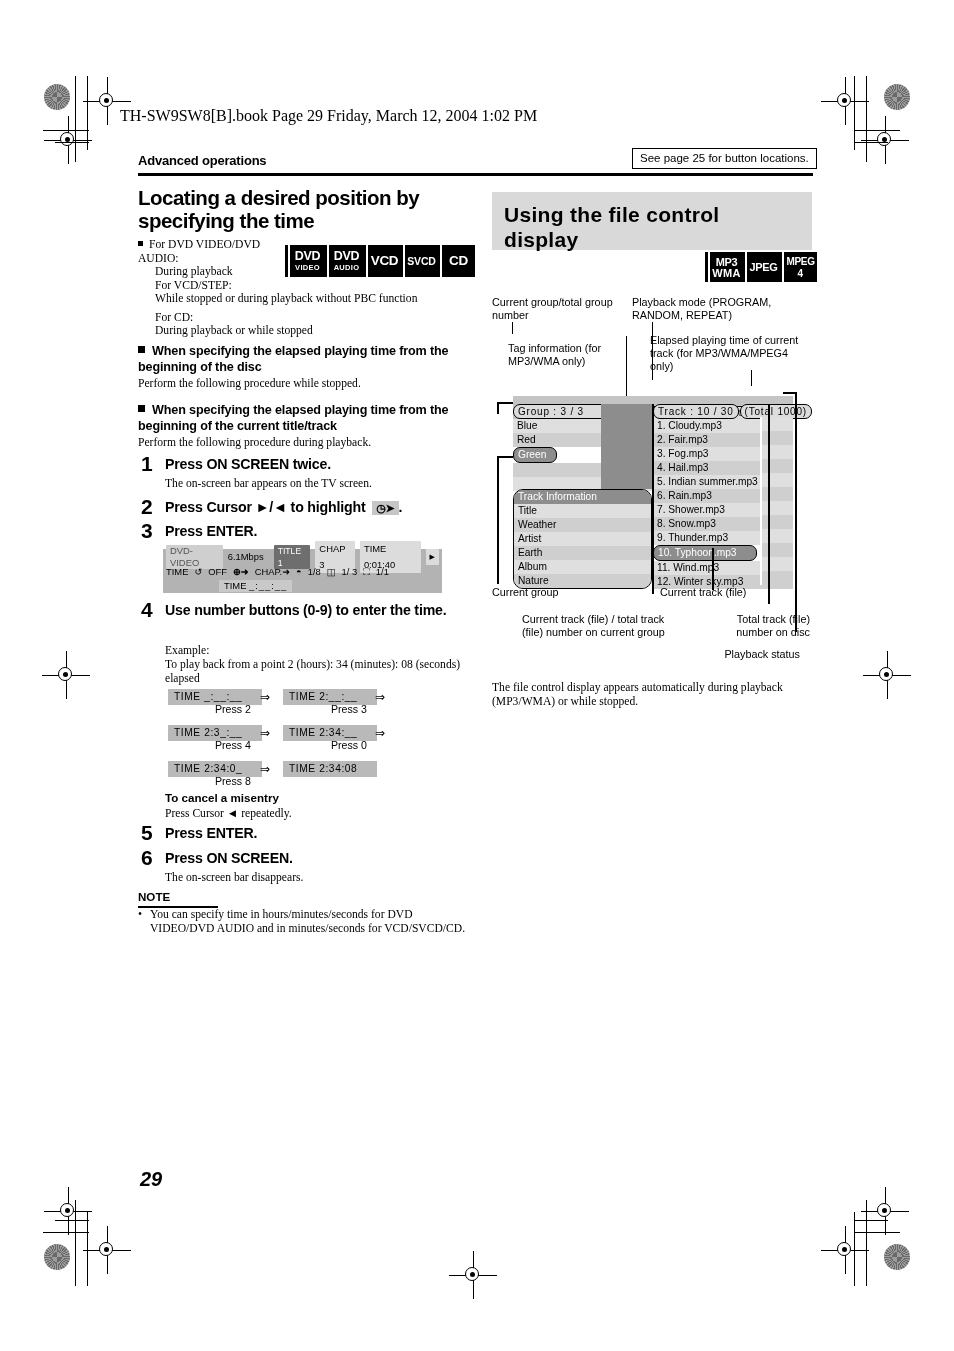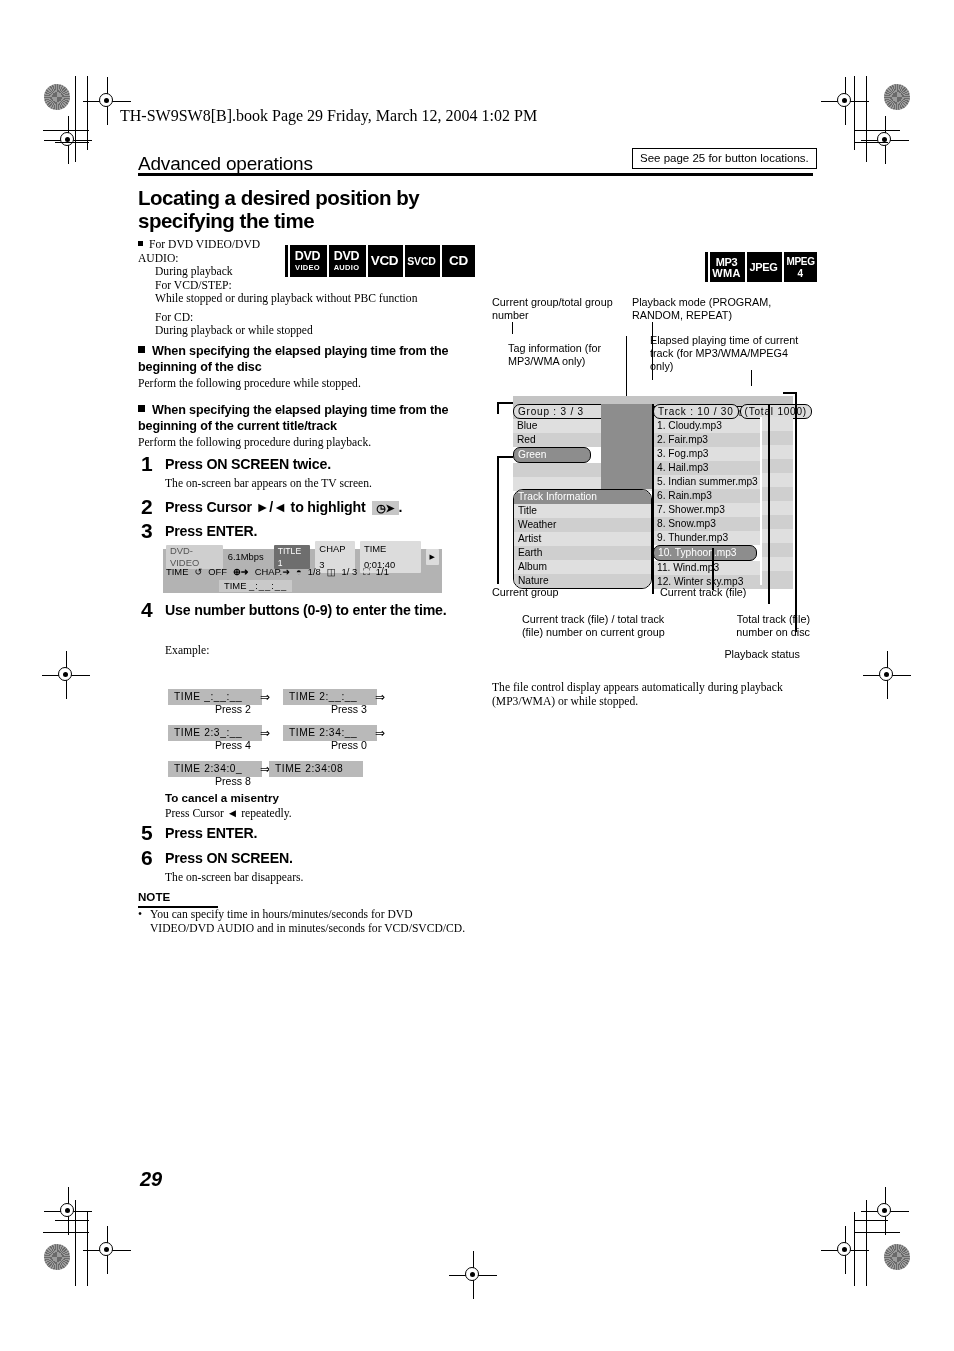--- a/index.html
+++ b/index.html
@@ -13,21 +13,21 @@
   .regmark .v{position:absolute;top:-11px;left:12.5px;width:1px;height:48px;background:#000;}
   .regmark .c{position:absolute;left:5px;top:5px;width:14px;height:14px;border:1px solid #000;border-radius:50%;
               box-sizing:border-box;background:#fff;}
   .regmark .d{position:absolute;left:10px;top:10px;width:5px;height:5px;background:#000;border-radius:50%;}
   .dotmark{position:absolute;width:26px;height:26px;border-radius:50%;
            background:repeating-conic-gradient(#6a6a6a 0 6deg,#9c9c9c 6deg 12deg);}
   .cropl{position:absolute;background:#000;}
 
   
   .bookline{position:absolute;font-family:"Liberation Serif",serif;font-size:16px;white-space:nowrap;}
-  .secthead{position:absolute;font-family:"Liberation Sans",sans-serif;font-weight:normal;font-size:19px;letter-spacing:-0.2px;}
+  .secthead{position:absolute;font-family:"Liberation Sans",sans-serif;font-weight:bold;font-size:13px;letter-spacing:-0.2px;}
   .rule{position:absolute;background:#000;}
   .seebox{position:absolute;border:1px solid #000;font-family:"Liberation Sans",sans-serif;
           font-size:11.5px;padding:3px 7px 4px 7px;background:#fff;white-space:nowrap;}
 
   
   .h1{position:absolute;font-family:"Liberation Sans",sans-serif;font-weight:bold;font-size:20.5px;
       line-height:23px;letter-spacing:-0.5px;}
   .h1grey{position:absolute;font-family:"Liberation Sans",sans-serif;font-weight:bold;font-size:21px;
       line-height:25px;letter-spacing:0.3px;background:#d9d9d9;padding:10px 12px 12px 12px;box-sizing:border-box;}
   .h3{position:absolute;font-family:"Liberation Sans",sans-serif;font-weight:bold;font-size:12.6px;
@@ -272,56 +272,58 @@
         <span>TIME</span>
         <span style="letter-spacing:1px;">_:__:__</span>
       </span>
     </div>
   </div>
 
   <div class="stepnum" style="left:141px;top:598px;">4</div>
   <div class="steptxt" style="left:165px;top:602px;width:290px;">Use number buttons (0-9) to enter the time.</div>
 
   <div class="body" style="left:165px;top:644px;">Example:</div>
+  <div class="body" style="left:165px;top:658px;width:300px;">To play back from a point 2 (hours): 34 (minutes): 08 (seconds) elapsed</div>
 
   <div class="tchip" style="left:168px;top:689px;width:82px;">TIME  _:__:__</div>
   <div class="arrow" style="left:260px;top:690px;">⇒</div>
   <div class="tchip" style="left:283px;top:689px;width:82px;">TIME  2:__:__</div>
   <div class="arrow" style="left:375px;top:690px;">⇒</div>
   <div class="presslbl" style="left:215px;top:703px;">Press 2</div>
   <div class="presslbl" style="left:331px;top:703px;">Press 3</div>
 
   <div class="tchip" style="left:168px;top:725px;width:82px;">TIME  2:3_:__</div>
   <div class="arrow" style="left:260px;top:726px;">⇒</div>
   <div class="tchip" style="left:283px;top:725px;width:82px;">TIME  2:34:__</div>
   <div class="arrow" style="left:375px;top:726px;">⇒</div>
   <div class="presslbl" style="left:215px;top:739px;">Press 4</div>
   <div class="presslbl" style="left:331px;top:739px;">Press 0</div>
 
   <div class="tchip" style="left:168px;top:761px;width:82px;">TIME  2:34:0_</div>
   <div class="arrow" style="left:260px;top:762px;">⇒</div>
-  <div class="tchip" style="left:269px;top:761px;width:82px;">TIME  2:34:08</div>
+  <div class="tchip" style="left:283px;top:761px;width:82px;">TIME  2:34:08</div>
   <div class="presslbl" style="left:215px;top:775px;">Press 8</div>
 
   <div class="note" style="left:165px;top:791px;">To cancel a misentry</div>
   <div class="body" style="left:165px;top:807px;">Press Cursor ◄ repeatedly.</div>
 
   <div class="stepnum" style="left:141px;top:821px;">5</div>
   <div class="steptxt" style="left:165px;top:825px;">Press ENTER.</div>
   <div class="stepnum" style="left:141px;top:846px;">6</div>
   <div class="steptxt" style="left:165px;top:850px;">Press ON SCREEN.</div>
   <div class="body" style="left:165px;top:871px;">The on-screen bar disappears.</div>
 
   <div class="note" style="left:138px;top:890px;">NOTE</div>
   <div class="rule" style="left:138px;top:906px;width:80px;height:1.6px;"></div>
   <div class="body" style="left:138px;top:908px;width:330px;">
     <span style="position:absolute;left:0;">•</span>
     <span style="display:block;margin-left:12px;">You can specify time in hours/minutes/seconds for DVD VIDEO/DVD AUDIO and in minutes/seconds for VCD/SVCD/CD.</span>
   </div>
 
+  <div class="h1grey" style="left:492px;top:192px;width:320px;height:58px;">Using the file control display</div>
 
 
   <div class="badges" style="left:708px;top:252px;">
     <div class="badge" style="width:33px;height:30px;">
       <div class="l1" style="font-size:11px;">MP3</div>
       <div class="l2" style="font-size:11px;">WMA</div>
       </div>
     <div class="badge one" style="width:33px;height:30px;">
       <div class="l1" style="font-size:11px;">JPEG</div>
       </div>
@@ -349,21 +351,21 @@
       <span class="pill dark oval" style="border-radius:7px;">PROGRAM</span>
       <span class="pill lite oval" style="border-radius:7px;margin-left:1px;">REPEAT STEP</span>
       <span class="pill lite oval" style="border-radius:7px;margin-left:6px;">Time 00:02:15</span>
       <span class="pill lite oval" style="border-radius:7px;margin-left:2px;margin-right:3px;font-size:7px;">▶</span>
     </div>
 
     <div class="panel" style="left:0;top:20px;width:139px;">
       <div class="hdrbar oval" style="border-radius:7px;">Group :  3 / 3</div>
       <div class="lrow zebraA">Blue</div>
       <div class="lrow zebraB">Red</div>
-      <div class="lrow sel oval" style="border-radius:7px;width:78px;">Green</div>
+      <div class="lrow sel oval" style="border-radius:7px;width:44px;">Green</div>
       <div class="lrow zebraB">&nbsp;</div>
       <div class="lrow zebraA">&nbsp;</div>
     </div>
 
     <div class="panel oval" style="left:0;top:105px;width:139px;border-radius:10px;overflow:hidden;background:#dcdcdc;">
       <div class="lrow sel">Track  Information</div>
       <div class="lrow zebraA">Title</div>
       <div class="lrow zebraB">Weather</div>
       <div class="lrow zebraA">Artist</div>
       <div class="lrow zebraB">Earth</div>

